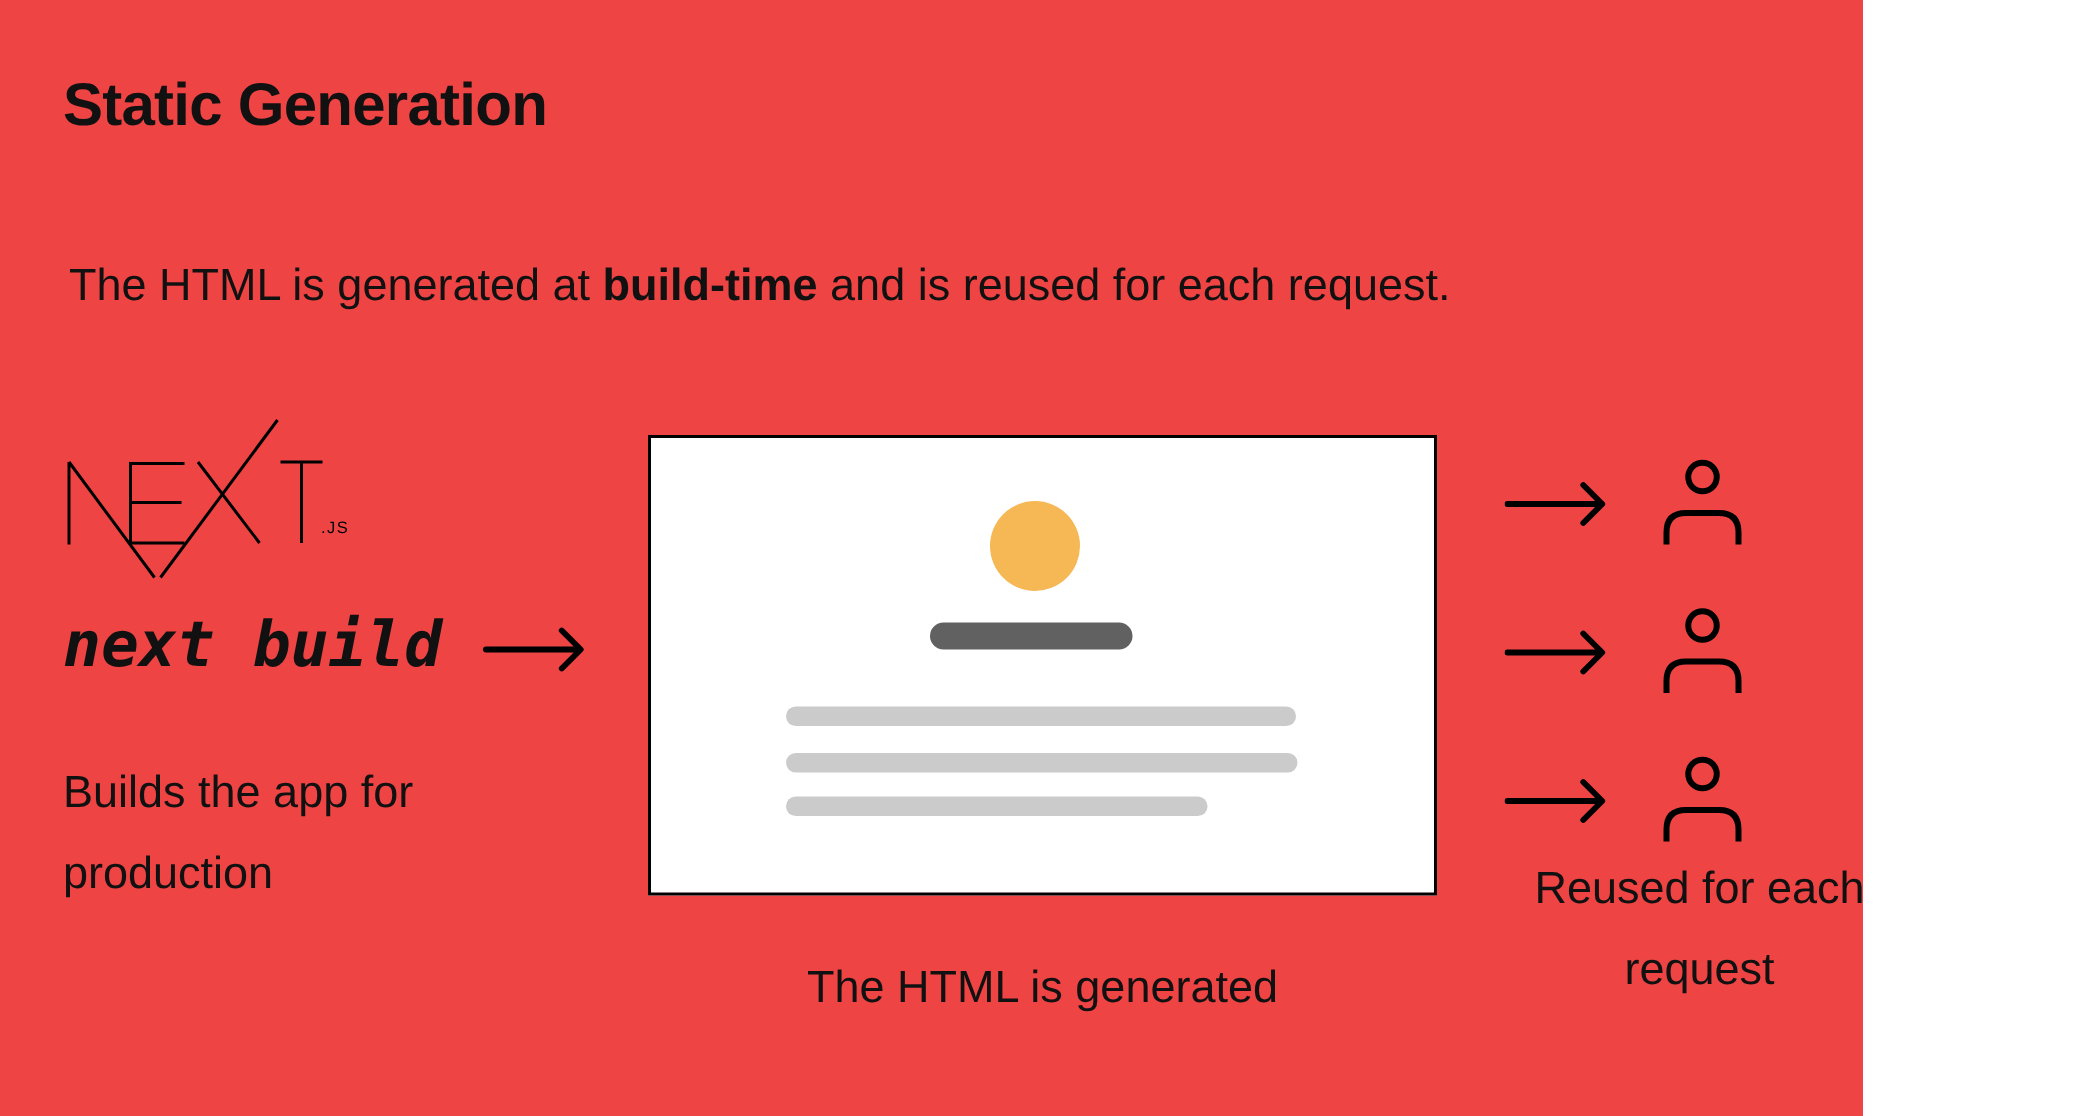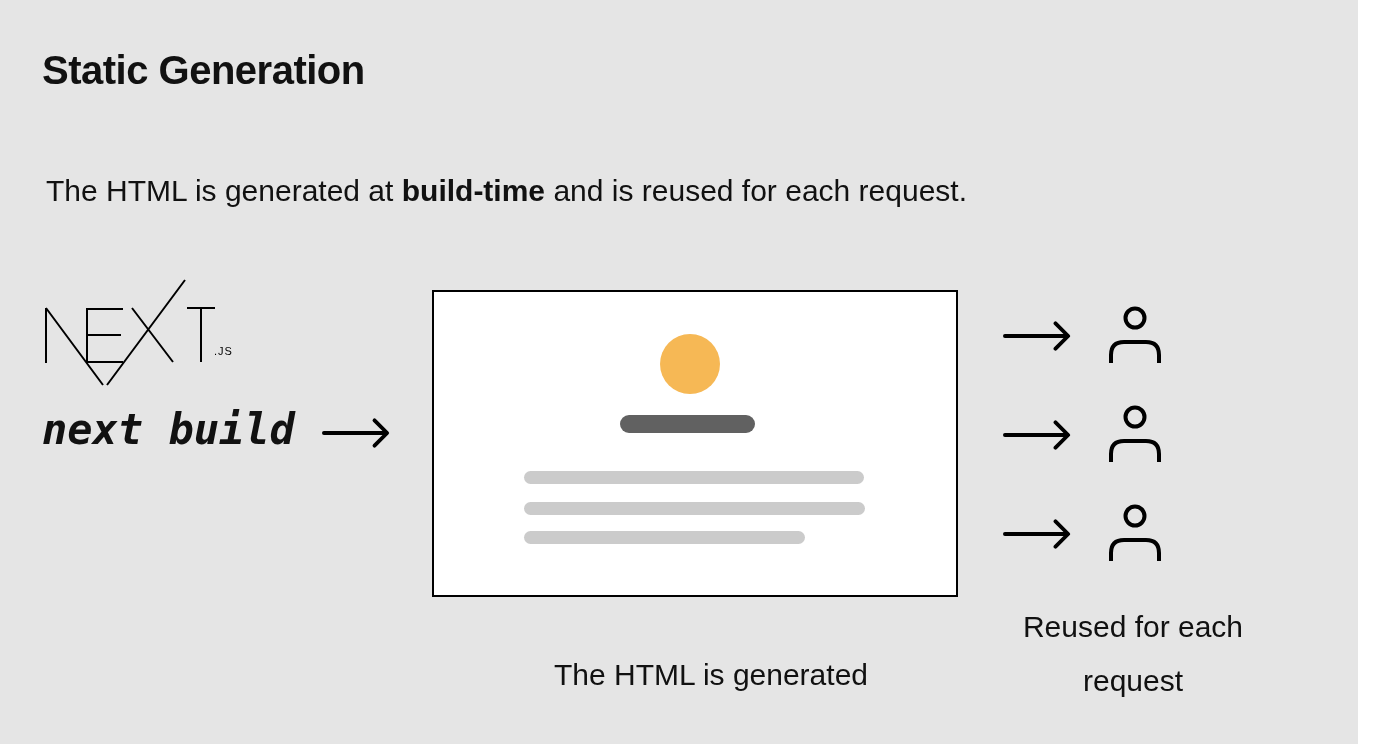--- a/index.html
+++ b/index.html
@@ -1,20 +1,20 @@
 <!DOCTYPE html>
 <html style="--ink: #111111; --accent-orange: #F6B855; --dark-bar: #616161; --light-bar: #CBCBCB; --box-border: #000000;"><head>
 <meta charset="utf-8">
 <style>
   html, body { margin: 0; padding: 0; background: #ffffff; }
   .canvas {
     position: relative;
-    width: 1358px;
+    width: 1242px;
     height: 744px;
-    background: #e5e5e5;
+    background: #ef4444;
     font-family: "Liberation Sans", "DejaVu Sans", sans-serif;
     color: var(--ink, #111111);
     overflow: hidden;
   }
 
   .title {
     position: absolute;
     left: 42px;
     top: 48px;
     margin: 0;
@@ -125,21 +125,21 @@
   }
   .light-bar.b1 { top: 179px; width: 340px; }
   .light-bar.b2 { top: 210px; width: 341px; }
   .light-bar.b3 { top: 239px; width: 281px; }
 
   .box-caption {
     position: absolute;
     left: 432px;
     top: 642px;
     width: 526px;
-    margin: 16px;
+    margin: 0;
     text-align: center;
     font-size: 30px;
   }
 
   .requests-col {
     position: absolute;
     left: 1003px;
     top: 305px;
     display: flex;
     flex-direction: column;
@@ -155,21 +155,21 @@
   .person-stroke {
     fill: none;
     stroke: #000000;
     stroke-width: 4;
     stroke-linecap: butt;
   }
 
   .requests-caption {
     position: absolute;
     left: 1008px;
-    top: 600px;
+    top: 566px;
     width: 250px;
     margin: 0;
     text-align: center;
     font-size: 30px;
     line-height: 54px;
   }
 </style>
 </head>
 <body>
 
@@ -186,20 +186,21 @@
     <path class="logo-stroke" d="M151 32 H179 M165 32 V86"></path>
     <text class="logo-js" x="178" y="79">.JS</text>
   </svg>
 
   <code class="command">next build</code>
 
   <svg class="arrow-svg cmd-arrow" viewBox="0 0 72 36" aria-hidden="true">
     <path class="arrow-stroke" d="M2 18 H64 M54 5 L67 18 L54 31"></path>
   </svg>
 
+  <p class="build-desc">Builds the app for production</p>
 
   <div class="page-box">
     <div class="img-circle"></div>
     <div class="dark-bar"></div>
     <div class="light-bar b1"></div>
     <div class="light-bar b2"></div>
     <div class="light-bar b3"></div>
   </div>
 
   <p class="box-caption">The HTML is generated</p>

